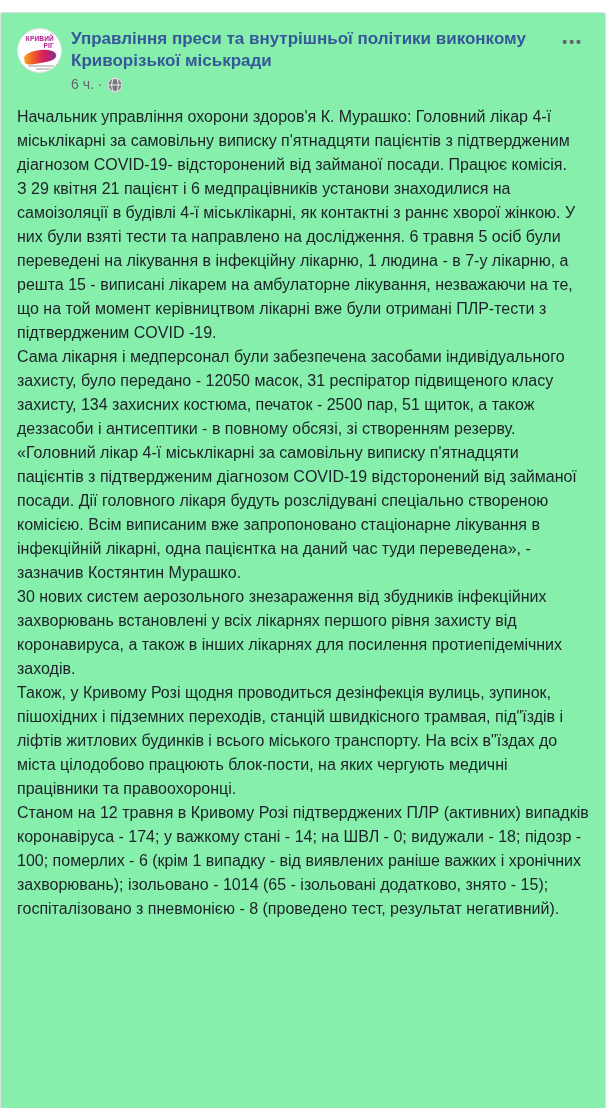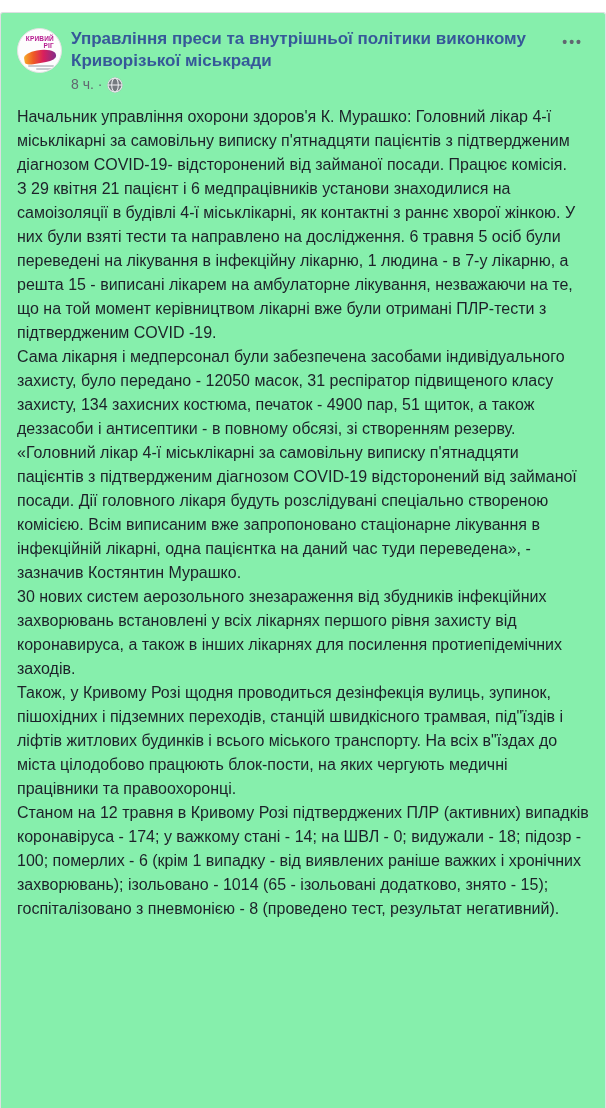--- a/index.html
+++ b/index.html
@@ -132,21 +132,21 @@
       <div class="avatar-swoosh"></div>
       <div class="avatar-tagline">
         <span></span>
           <span style="width:70%;margin-left:30%;"></span>
       </div>
     </div>
 
     <div class="header-text">
       <a class="page-name">Управління преси та внутрішньої політики виконкому Криворізької міськради</a>
       <div class="meta">
-        <a class="timestamp">8 ч.</a>
+        <a class="timestamp">6 ч.</a>
         <span class="sep">·</span>
         <svg width="16" height="16" viewBox="0 0 16 16" aria-hidden="true">
           <circle cx="8" cy="8" r="7.5" fill="#75797f"></circle>
           <g stroke="#e9eaed" stroke-width="1.1" fill="none">
             <ellipse cx="8" cy="8" rx="3.3" ry="7.0"></ellipse>
             <line x1="0.8" y1="8" x2="15.2" y2="8"></line>
             <circle cx="8" cy="8" r="7.0"></circle>
           </g>
         </svg>
       </div>
@@ -154,20 +154,20 @@
 
     <button class="more-btn">
       <span>•••</span>
     </button>
 
   </div>
 
   <div class="post-body">
     <p>Начальник управління охорони здоров'я К. Мурашко: Головний лікар 4-ї міськлікарні за самовільну виписку п'ятнадцяти пацієнтів з підтвердженим діагнозом COVID-19- відсторонений від займаної посади. Працює комісія.</p>
     <p>З 29 квітня 21 пацієнт і 6 медпрацівників установи знаходилися на самоізоляції в будівлі 4-ї міськлікарні, як контактні з раннє хворої жінкою. У них були взяті тести та направлено на дослідження. 6 травня 5 осіб були переведені на лікування в інфекційну лікарню, 1 людина - в 7-у лікарню, а решта 15 - виписані лікарем на амбулаторне лікування, незважаючи на те, що на той момент керівництвом лікарні вже були отримані ПЛР-тести з підтвердженим COVID -19.</p>
-    <p>Сама лікарня і медперсонал були забезпечена засобами індивідуального захисту, було передано - 12050 масок, 31 респіратор підвищеного класу захисту, 134 захисних костюма, печаток - 4900 пар, 51 щиток, а також деззасоби і антисептики - в повному обсязі, зі створенням резерву.</p>
+    <p>Сама лікарня і медперсонал були забезпечена засобами індивідуального захисту, було передано - 12050 масок, 31 респіратор підвищеного класу захисту, 134 захисних костюма, печаток - 2500 пар, 51 щиток, а також деззасоби і антисептики - в повному обсязі, зі створенням резерву.</p>
     <p>«Головний лікар 4-ї міськлікарні за самовільну виписку п'ятнадцяти пацієнтів з підтвердженим діагнозом COVID-19 відсторонений від займаної посади. Дії головного лікаря будуть розслідувані спеціально створеною комісією. Всім виписаним вже запропоновано стаціонарне лікування в інфекційній лікарні, одна пацієнтка на даний час туди переведена», - зазначив Костянтин Мурашко.</p>
     <p>30 нових систем аерозольного знезараження від збудників інфекційних захворювань встановлені у всіх лікарнях першого рівня захисту від коронавируса, а також в інших лікарнях для посилення протиепідемічних заходів.</p>
     <p>Також, у Кривому Розі щодня проводиться дезінфекція вулиць, зупинок, пішохідних і підземних переходів, станцій швидкісного трамвая, під"їздів і ліфтів житлових будинків і всього міського транспорту. На всіх в"їздах до міста цілодобово працюють блок-пости, на яких чергують медичні працівники та правоохоронці.</p>
     <p>Станом на 12 травня в Кривому Розі підтверджених ПЛР (активних) випадків коронавіруса - 174; у важкому стані - 14; на ШВЛ - 0; видужали - 18; підозр - 100; померлих - 6 (крім 1 випадку - від виявлених раніше важких і хронічних захворювань); ізольовано - 1014 (65 - ізольовані додатково, знято - 15); госпіталізовано з пневмонією - 8 (проведено тест, результат негативний).</p>
   </div>
 
 </div>
 
 </body></html>

